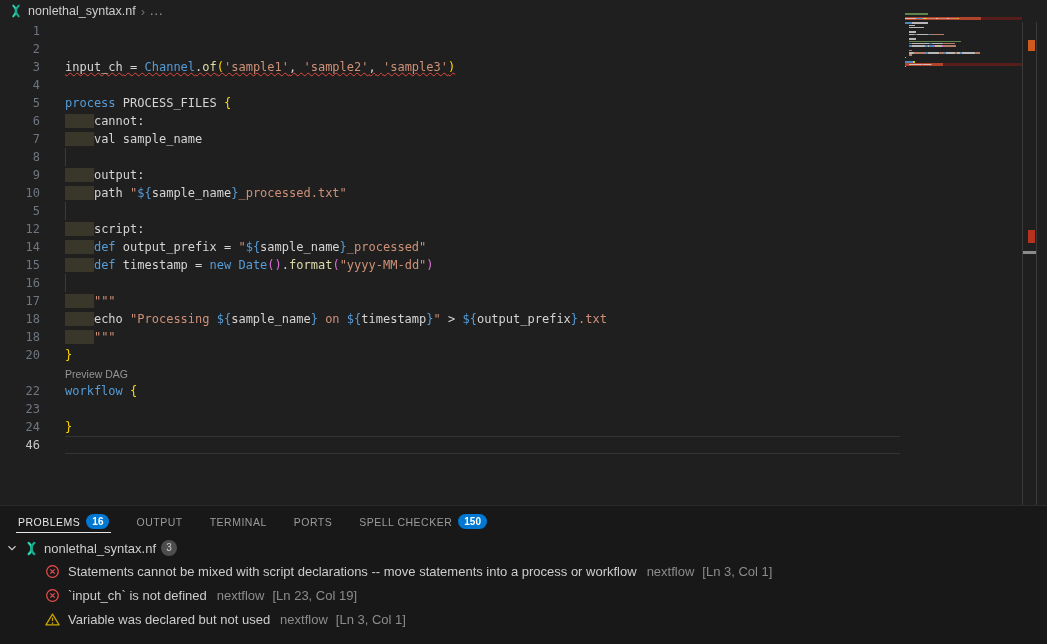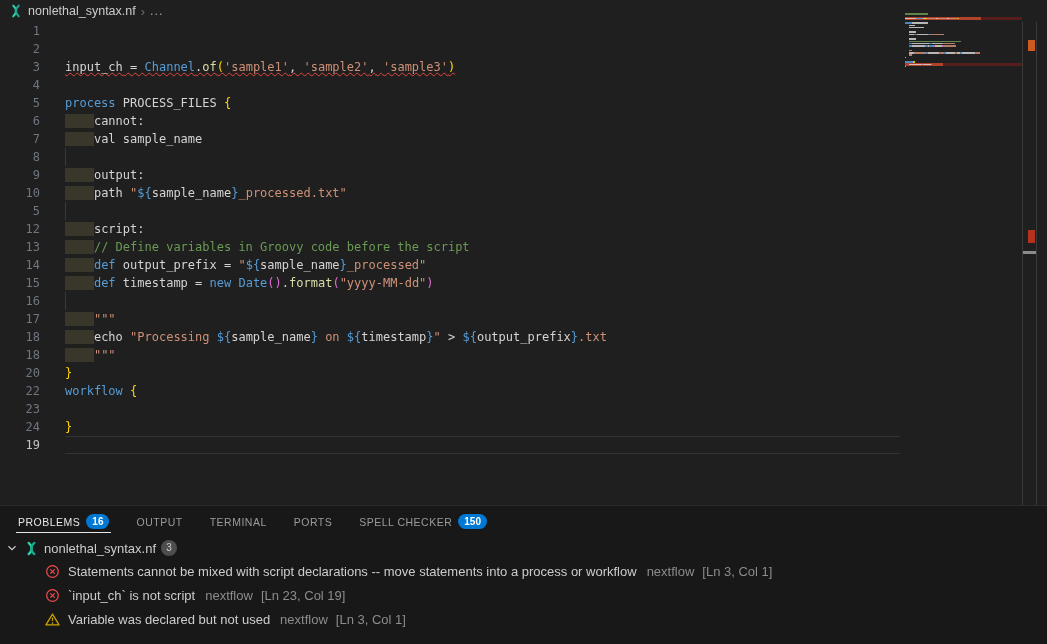--- a/index.html
+++ b/index.html
@@ -79,32 +79,32 @@
     <div class="line"><span class="ln">3</span><span class="code"><span class="sq"><span class="tok" style="color: rgb(212, 212, 212);">input_ch</span><span class="tok" style="color: rgb(212, 212, 212);"> = </span><span class="tok" style="color: rgb(86, 156, 214);">Channel</span><span class="tok" style="color: rgb(212, 212, 212);">.</span><span class="tok" style="color: rgb(220, 220, 170);">of</span><span class="tok" style="color: rgb(255, 215, 0);">(</span><span class="tok" style="color: rgb(206, 145, 120);">'sample1'</span><span class="tok" style="color: rgb(212, 212, 212);">, </span><span class="tok" style="color: rgb(206, 145, 120);">'sample2'</span><span class="tok" style="color: rgb(212, 212, 212);">, </span><span class="tok" style="color: rgb(206, 145, 120);">'sample3'</span><span class="tok" style="color: rgb(255, 215, 0);">)</span></span></span></div>
     <div class="line"><span class="ln">4</span><span class="code"></span></div>
     <div class="line"><span class="ln">5</span><span class="code"><span class="tok" style="color: rgb(86, 156, 214);">process</span><span class="tok" style="color: rgb(212, 212, 212);"> PROCESS_FILES </span><span class="tok" style="color: rgb(255, 215, 0);">{</span></span></div>
     <div class="line"><span class="ln">6</span><span class="code"><span class="indent-hl">    </span><span class="tok" style="color: rgb(212, 212, 212);">cannot:</span></span></div>
     <div class="line"><span class="ln">7</span><span class="code"><span class="indent-hl">    </span><span class="tok" style="color: rgb(212, 212, 212);">val sample_name</span></span></div>
     <div class="line"><span class="ln">8</span><span class="code"><span class="guide"></span></span></div>
     <div class="line"><span class="ln">9</span><span class="code"><span class="indent-hl">    </span><span class="tok" style="color: rgb(212, 212, 212);">output:</span></span></div>
     <div class="line"><span class="ln">10</span><span class="code"><span class="indent-hl">    </span><span class="tok" style="color: rgb(212, 212, 212);">path </span><span class="tok" style="color: rgb(206, 145, 120);">"</span><span class="tok" style="color: rgb(86, 156, 214);">${</span><span class="tok" style="color: rgb(212, 212, 212);">sample_name</span><span class="tok" style="color: rgb(86, 156, 214);">}</span><span class="tok" style="color: rgb(206, 145, 120);">_processed.txt"</span></span></div>
     <div class="line"><span class="ln">5</span><span class="code"><span class="guide"></span></span></div>
     <div class="line"><span class="ln">12</span><span class="code"><span class="indent-hl">    </span><span class="tok" style="color: rgb(212, 212, 212);">script:</span></span></div>
-    <div class="line"><span class="ln">13</span><span class="code"><span class="indent-hl">    </span><span class="tok" style="color: rgb(106, 153, 85);">// Define variables in Groovy code before the script</span></span></div>
     <div class="line"><span class="ln">14</span><span class="code"><span class="indent-hl">    </span><span class="tok" style="color: rgb(86, 156, 214);">def</span><span class="tok" style="color: rgb(212, 212, 212);"> output_prefix = </span><span class="tok" style="color: rgb(206, 145, 120);">"</span><span class="tok" style="color: rgb(86, 156, 214);">${</span><span class="tok" style="color: rgb(212, 212, 212);">sample_name</span><span class="tok" style="color: rgb(86, 156, 214);">}</span><span class="tok" style="color: rgb(206, 145, 120);">_processed"</span></span></div>
     <div class="line"><span class="ln">15</span><span class="code"><span class="indent-hl">    </span><span class="tok" style="color: rgb(86, 156, 214);">def</span><span class="tok" style="color: rgb(212, 212, 212);"> timestamp = </span><span class="tok" style="color: rgb(86, 156, 214);">new</span><span class="tok" style="color: rgb(212, 212, 212);"> </span><span class="tok" style="color: rgb(86, 156, 214);">Date</span><span class="tok" style="color: rgb(218, 112, 214);">(</span><span class="tok" style="color: rgb(218, 112, 214);">)</span><span class="tok" style="color: rgb(212, 212, 212);">.</span><span class="tok" style="color: rgb(220, 220, 170);">format</span><span class="tok" style="color: rgb(218, 112, 214);">(</span><span class="tok" style="color: rgb(206, 145, 120);">"yyyy-MM-dd"</span><span class="tok" style="color: rgb(218, 112, 214);">)</span></span></div>
     <div class="line"><span class="ln">16</span><span class="code"><span class="guide"></span></span></div>
     <div class="line"><span class="ln">17</span><span class="code"><span class="indent-hl">    </span><span class="tok" style="color: rgb(206, 145, 120);">"""</span></span></div>
     <div class="line"><span class="ln">18</span><span class="code"><span class="indent-hl">    </span><span class="tok" style="color: rgb(212, 212, 212);">echo </span><span class="tok" style="color: rgb(206, 145, 120);">"Processing </span><span class="tok" style="color: rgb(86, 156, 214);">${</span><span class="tok" style="color: rgb(212, 212, 212);">sample_name</span><span class="tok" style="color: rgb(86, 156, 214);">}</span><span class="tok" style="color: rgb(206, 145, 120);"> on </span><span class="tok" style="color: rgb(86, 156, 214);">${</span><span class="tok" style="color: rgb(212, 212, 212);">timestamp</span><span class="tok" style="color: rgb(86, 156, 214);">}</span><span class="tok" style="color: rgb(206, 145, 120);">"</span><span class="tok" style="color: rgb(212, 212, 212);"> &gt; </span><span class="tok" style="color: rgb(86, 156, 214);">${</span><span class="tok" style="color: rgb(212, 212, 212);">output_prefix</span><span class="tok" style="color: rgb(86, 156, 214);">}</span><span class="tok" style="color: rgb(206, 145, 120);">.txt</span></span></div>
     <div class="line"><span class="ln">18</span><span class="code"><span class="indent-hl">    </span><span class="tok" style="color: rgb(206, 145, 120);">"""</span></span></div>
     <div class="line"><span class="ln">20</span><span class="code"><span class="tok" style="color: rgb(255, 215, 0);">}</span></span></div>
+    <div class="codelens">Preview DAG</div>
     <div class="line"><span class="ln">22</span><span class="code"><span class="tok" style="color: rgb(86, 156, 214);">workflow</span><span class="tok" style="color: rgb(212, 212, 212);"> </span><span class="tok" style="color: rgb(255, 215, 0);">{</span></span></div>
     <div class="line"><span class="ln">23</span></div>
     <div class="line"><span class="ln">24</span><span class="code"><span class="tok" style="color: rgb(255, 215, 0);">}</span></span></div>
-    <div class="line"><span class="ln active">19</span><span class="code cur"></span></div>
+    <div class="line"><span class="ln active">46</span><span class="code cur"></span></div>
   </div>
 
 <div class="minimap" id="minimap">
     <div class="mm-row" style="top: 0px; left: 0px;"><span class="mm-seg" style="width: 15px; background: rgb(106, 153, 85);"></span><span class="mm-seg" style="width: 8px; background: rgb(106, 153, 85);"></span></div>
     <div class="mm-bar" style="top: 4.1px;"></div>
     <div class="mm-bar-bright" style="top: 4.1px; left: 0px; width: 75.6px;"></div>
     <div class="mm-row" style="top: 4.6px; left: 0px;"><span class="mm-seg" style="width: 8px; background: rgb(212, 212, 212);"></span><span class="mm-seg" style="width: 3px; background: rgb(212, 212, 212);"></span><span class="mm-seg" style="width: 7px; background: rgb(86, 156, 214);"></span><span class="mm-seg" style="width: 1px; background: rgb(212, 212, 212);"></span><span class="mm-seg" style="width: 2px; background: rgb(220, 220, 170);"></span><span class="mm-seg" style="width: 1px; background: rgb(255, 215, 0);"></span><span class="mm-seg" style="width: 9px; background: rgb(206, 145, 120);"></span><span class="mm-seg" style="width: 2px; background: rgb(212, 212, 212);"></span><span class="mm-seg" style="width: 9px; background: rgb(206, 145, 120);"></span><span class="mm-seg" style="width: 2px; background: rgb(212, 212, 212);"></span><span class="mm-seg" style="width: 9px; background: rgb(206, 145, 120);"></span><span class="mm-seg" style="width: 1px; background: rgb(255, 215, 0);"></span></div>
     <div class="mm-row" style="top: 9.2px; left: 0px;"><span class="mm-seg" style="width: 7px; background: rgb(86, 156, 214);"></span><span class="mm-seg" style="width: 15px; background: rgb(212, 212, 212);"></span><span class="mm-seg" style="width: 1px; background: rgb(255, 215, 0);"></span></div>
     <div class="mm-row" style="top: 11.5px; left: 4px;"><span class="mm-seg" style="width: 6px; background: rgb(212, 212, 212);"></span></div>
     <div class="mm-row" style="top: 13.8px; left: 4px;"><span class="mm-seg" style="width: 15px; background: rgb(212, 212, 212);"></span></div>
@@ -179,21 +179,21 @@
         <span class="src">nextflow</span>
         <span class="loc">[Ln 3, Col 1]</span>
       </div>
       <div class="prow">
         <span class="icon">
           <svg width="15" height="15" viewBox="0 0 16 16">
      <circle cx="8" cy="8" r="6.2" fill="none" stroke="#f14c4c" stroke-width="1.3"></circle>
      <path d="M5.7 5.7 L10.3 10.3 M10.3 5.7 L5.7 10.3" stroke="#f14c4c" stroke-width="1.3"></path>
    </svg>
         </span>
-        <span class="msg">`input_ch` is not script</span>
+        <span class="msg">`input_ch` is not defined</span>
         <span class="src">nextflow</span>
         <span class="loc">[Ln 23, Col 19]</span>
       </div>
       <div class="prow">
         <span class="icon">
           <svg width="15" height="15" viewBox="0 0 16 16">
      <path d="M8 2.2 L15 13.8 H1 Z" fill="none" stroke="#cca700" stroke-width="1.3" stroke-linejoin="round"></path>
      <path d="M8 6 V9.6" stroke="#cca700" stroke-width="1.3"></path>
      <circle cx="8" cy="11.7" r="0.9" fill="#cca700"></circle>
    </svg>

